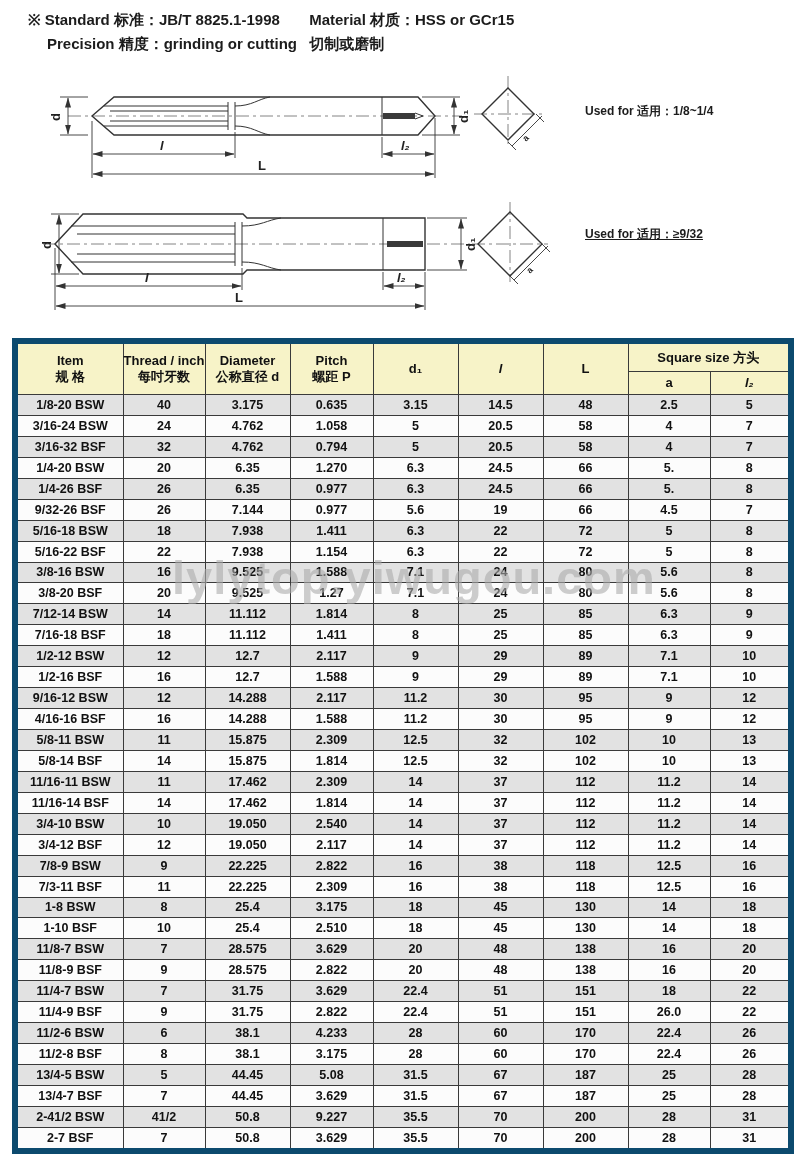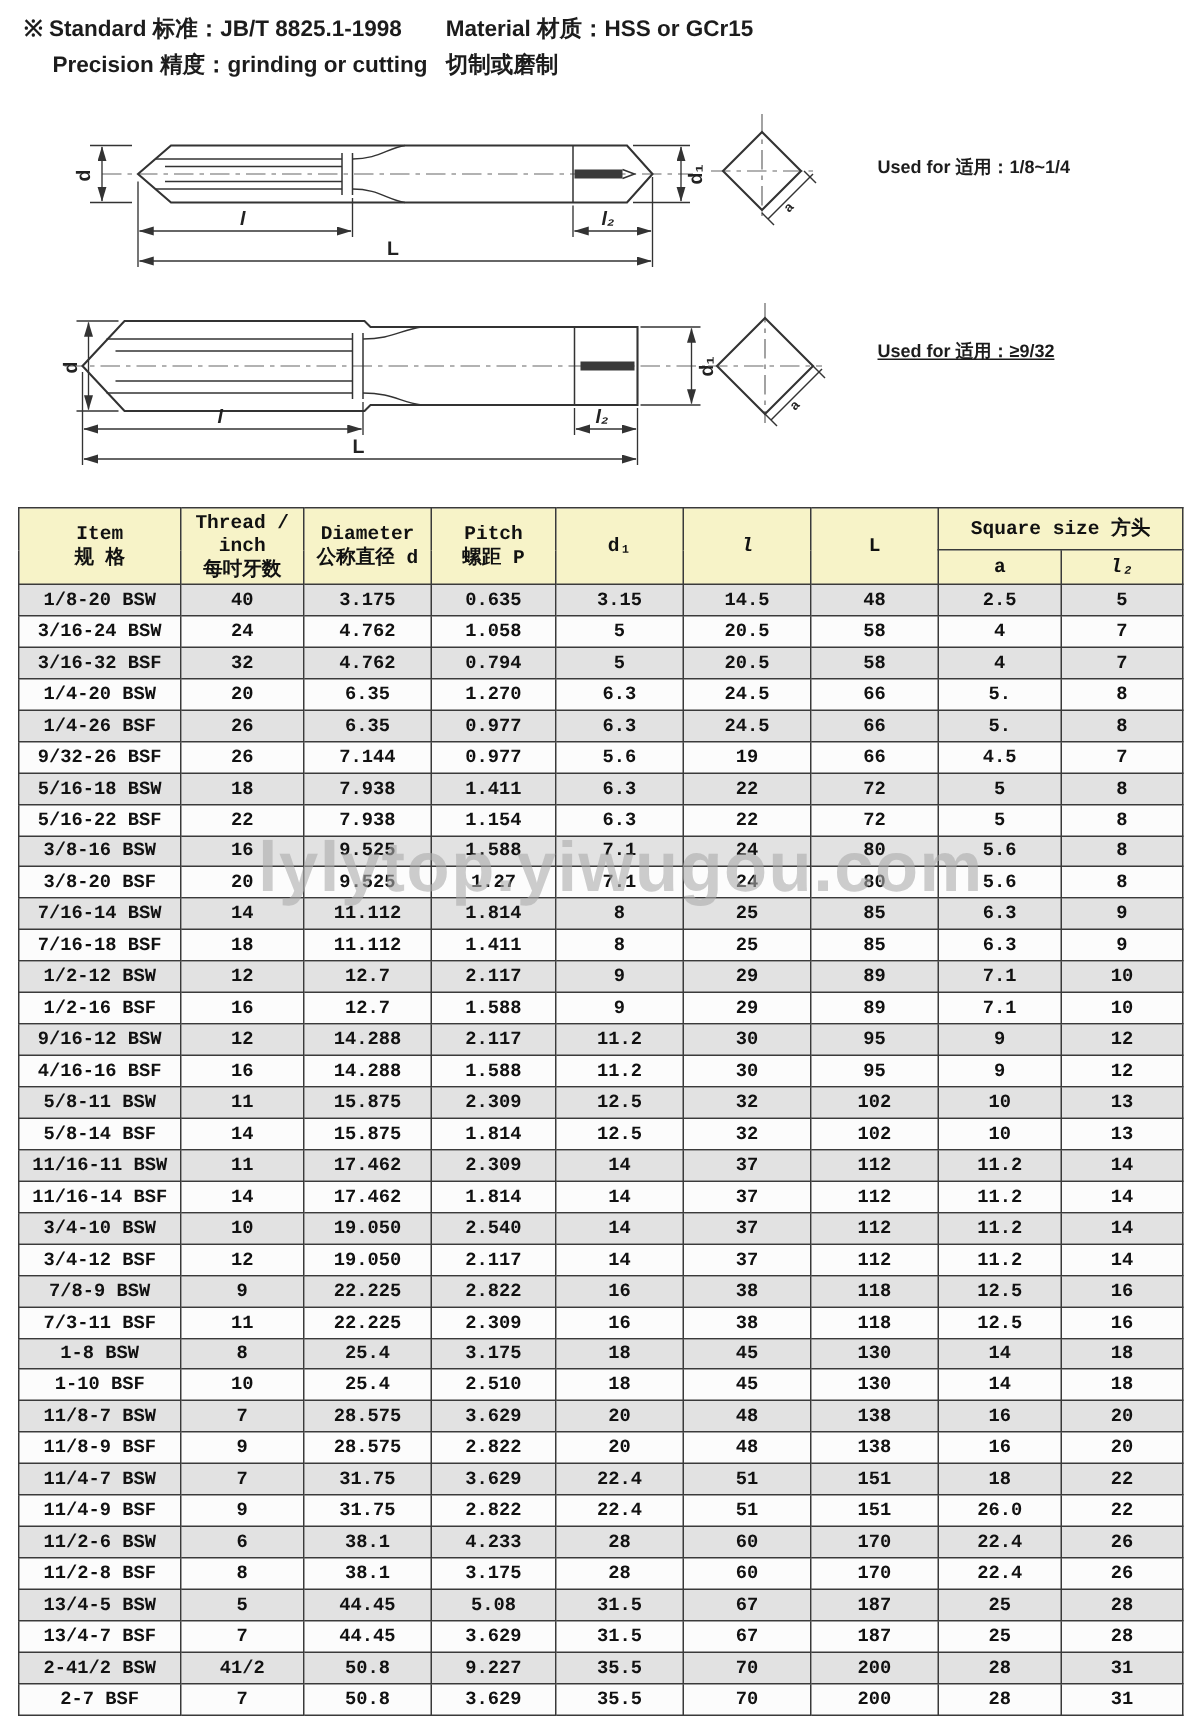--- a/index.html
+++ b/index.html
@@ -1,33 +1,33 @@
 <!DOCTYPE html>
 <html><head>
 <meta charset="utf-8">
 <style>
   html,body{margin:0;padding:0;background:#ffffff;}
   .page{position:relative;width:800px;height:1156px;background:#ffffff;overflow:hidden;
         font-family:"Liberation Sans",sans-serif;color:#111;}
   
-  .spec-head{position:absolute;top:8px;left:16px;font-size:15px;font-weight:600;line-height:24px;color:#1c1c1c;}
+  .spec-head{position:absolute;top:8px;left:28px;font-size:15px;font-weight:600;line-height:24px;color:#1c1c1c;}
   .spec-line{white-space:nowrap;}
   .spec-left{display:inline-block;width:277px;}
   .spec-line.second .spec-left{padding-left:19px;width:258px;}
   
   .diagram svg{position:absolute;}
   .usedfor{position:absolute;font-size:12px;font-weight:600;color:#1c1c1c;white-space:nowrap;}
   
   .watermark{position:absolute;top:550px;left:172px;font-size:47px;font-weight:bold;
              color:rgba(172,172,172,0.60);letter-spacing:1px;z-index:5;pointer-events:none;}
   
   table.spec{position:absolute;top:338px;left:12px;width:776px;border-collapse:collapse;
              table-layout:fixed;z-index:1;}
   table.spec, table.spec th, table.spec td{border:1px solid #3a3a3a;}
-  table.spec{border:1px solid #0c4a6e;font-family:Liberation Mono, monospace;}
+  table.spec{border:6px solid #0c4a6e;}
   table.spec th{background:#f7f3c8;font-size:13px;font-weight:bold;line-height:1.2;padding:1px 0;}
   table.spec thead tr:first-child th{height:25px;}
   table.spec thead tr:last-child th{height:20px;}
   table.spec td{height:19.95px;padding:0 2px;font-size:12.5px;font-weight:600;text-align:center;
                 background:#fcfcfc;white-space:nowrap;overflow:hidden;}
   table.spec tr.shade td{background:#e2e2e2;}
   .ital{font-style:italic;}
   
   .ln{stroke:#333;stroke-width:1;fill:none;}
   .ln2{stroke:#333;stroke-width:1.4;fill:none;}
@@ -326,21 +326,21 @@
           <td>20</td>
           <td>9.525</td>
           <td>1.27</td>
           <td>7.1</td>
           <td>24</td>
           <td>80</td>
           <td>5.6</td>
           <td>8</td>
         </tr>
         <tr class="shade">
-          <td>7/16-14 BSW</td>
+          <td>7/12-14 BSW</td>
           <td>14</td>
           <td>11.112</td>
           <td>1.814</td>
           <td>8</td>
           <td>25</td>
           <td>85</td>
           <td>6.3</td>
           <td>9</td>
         </tr>
         <tr>

